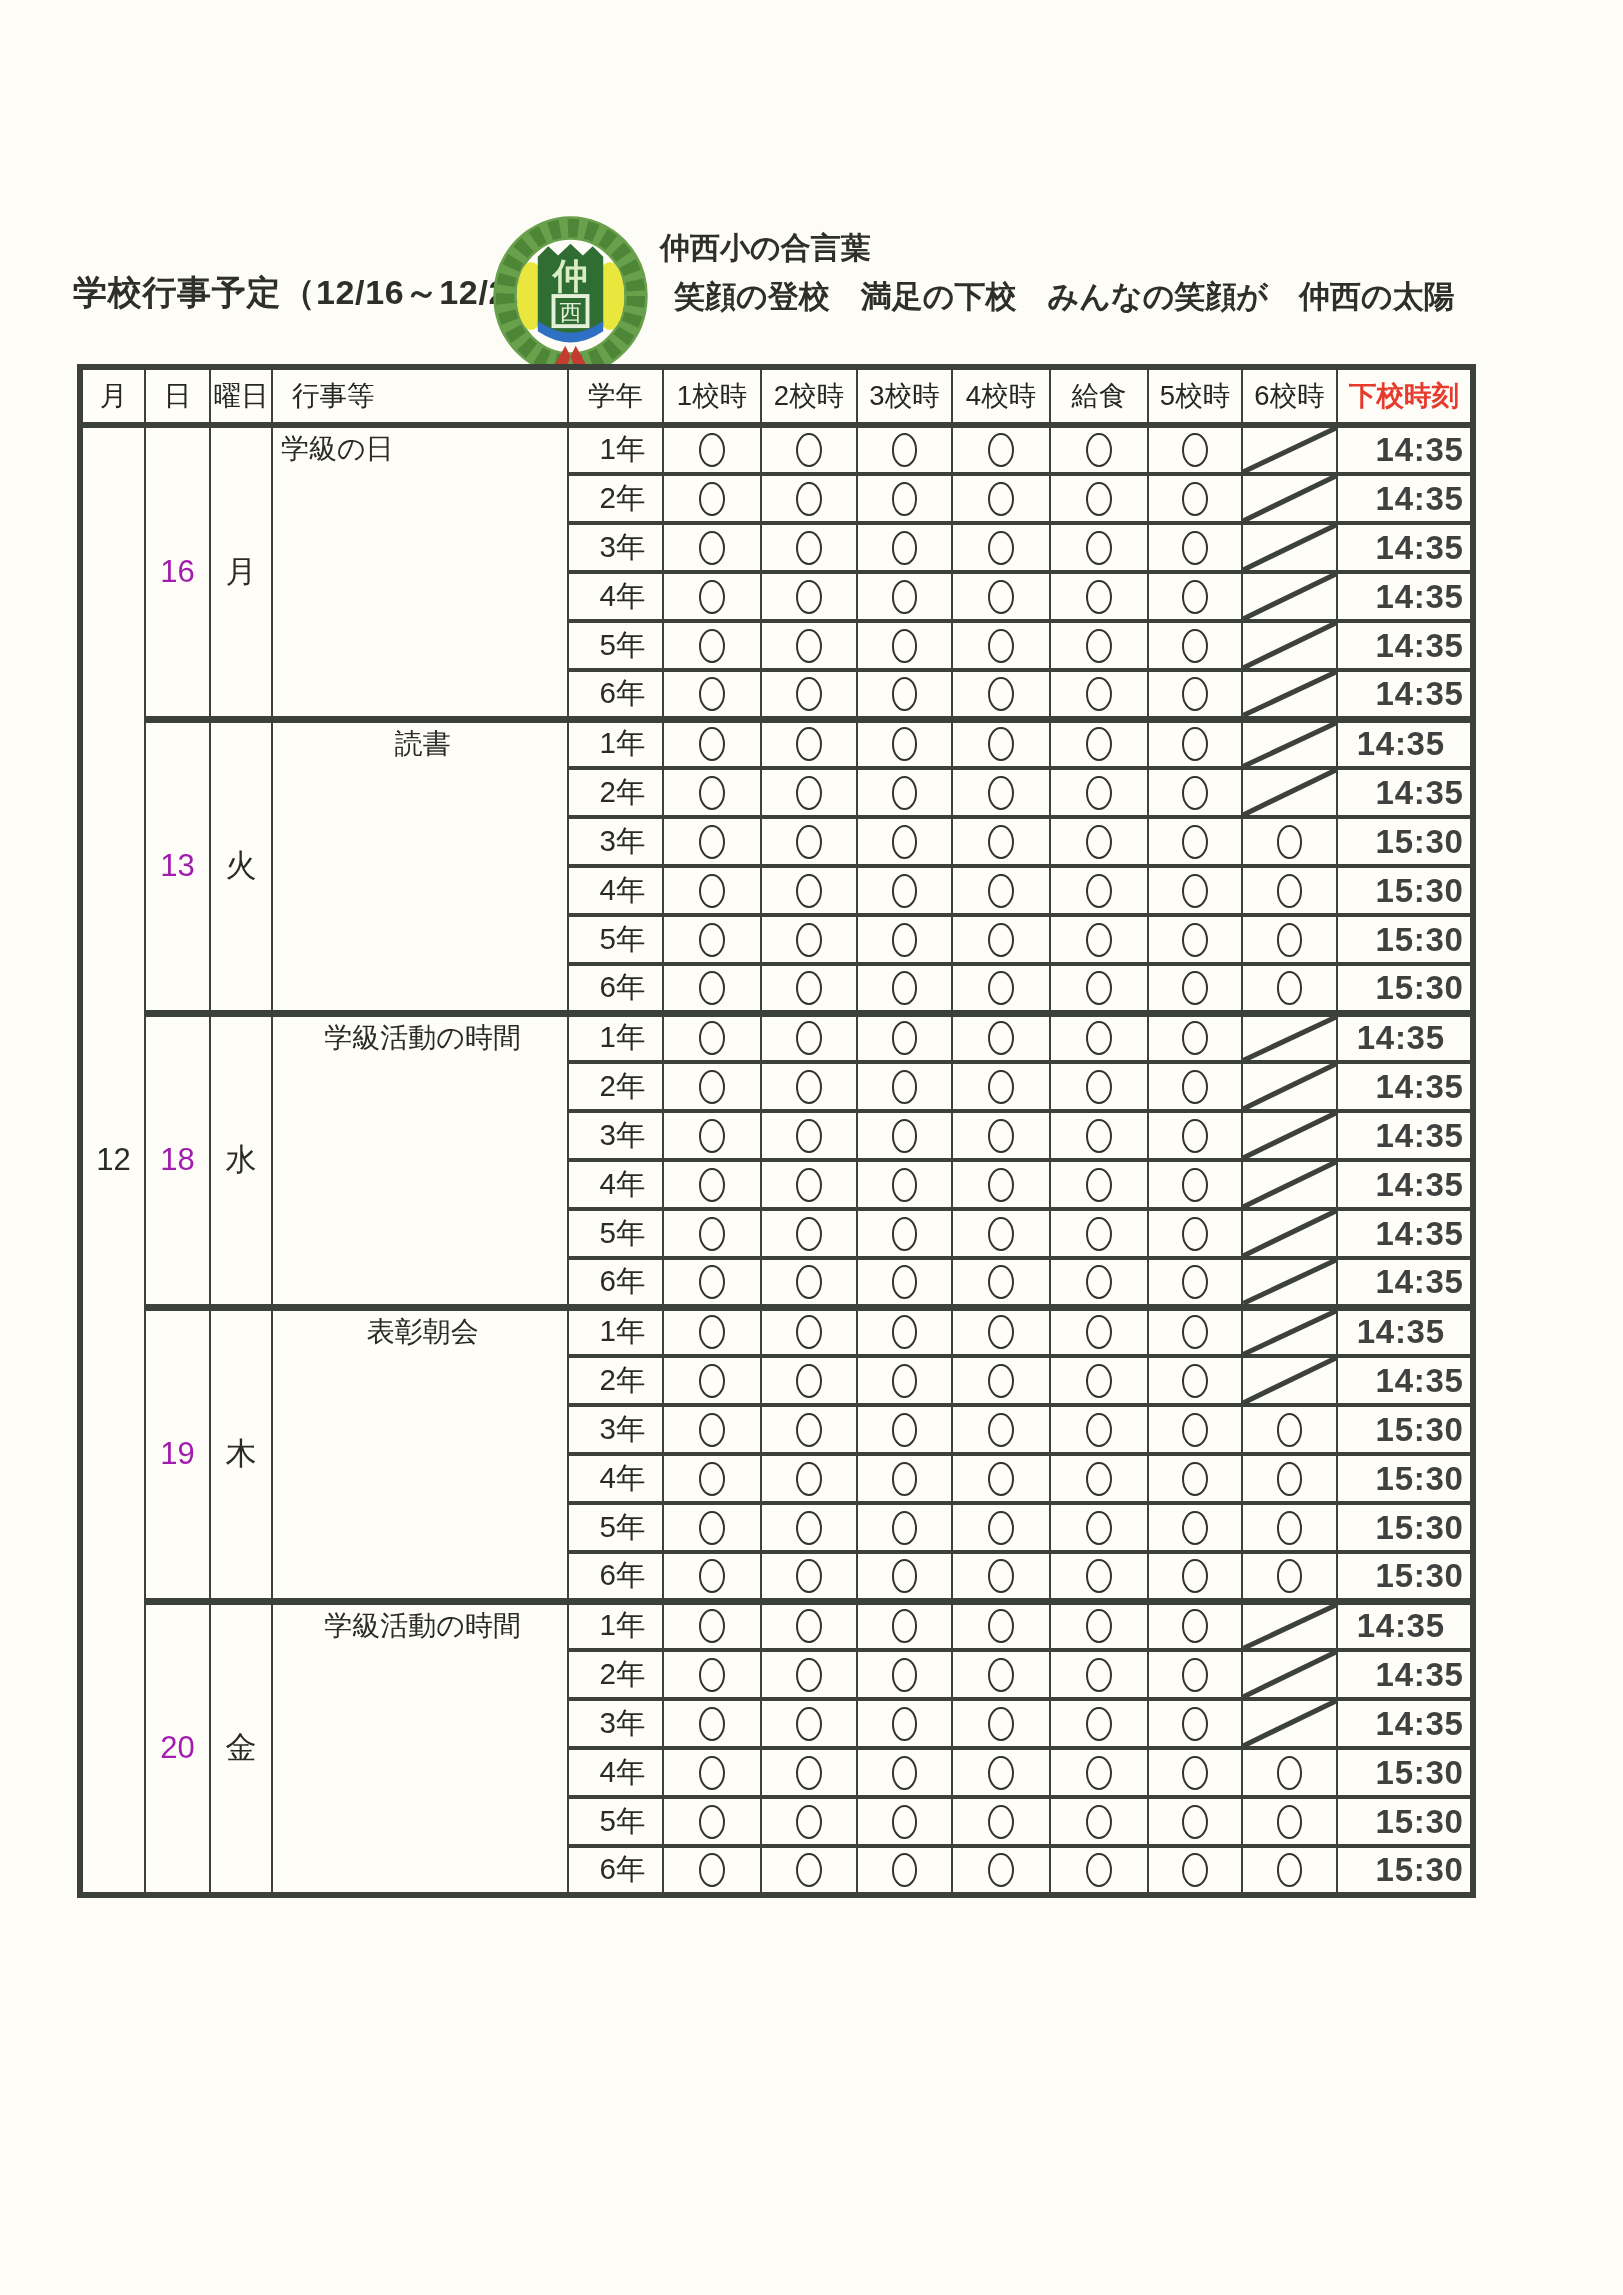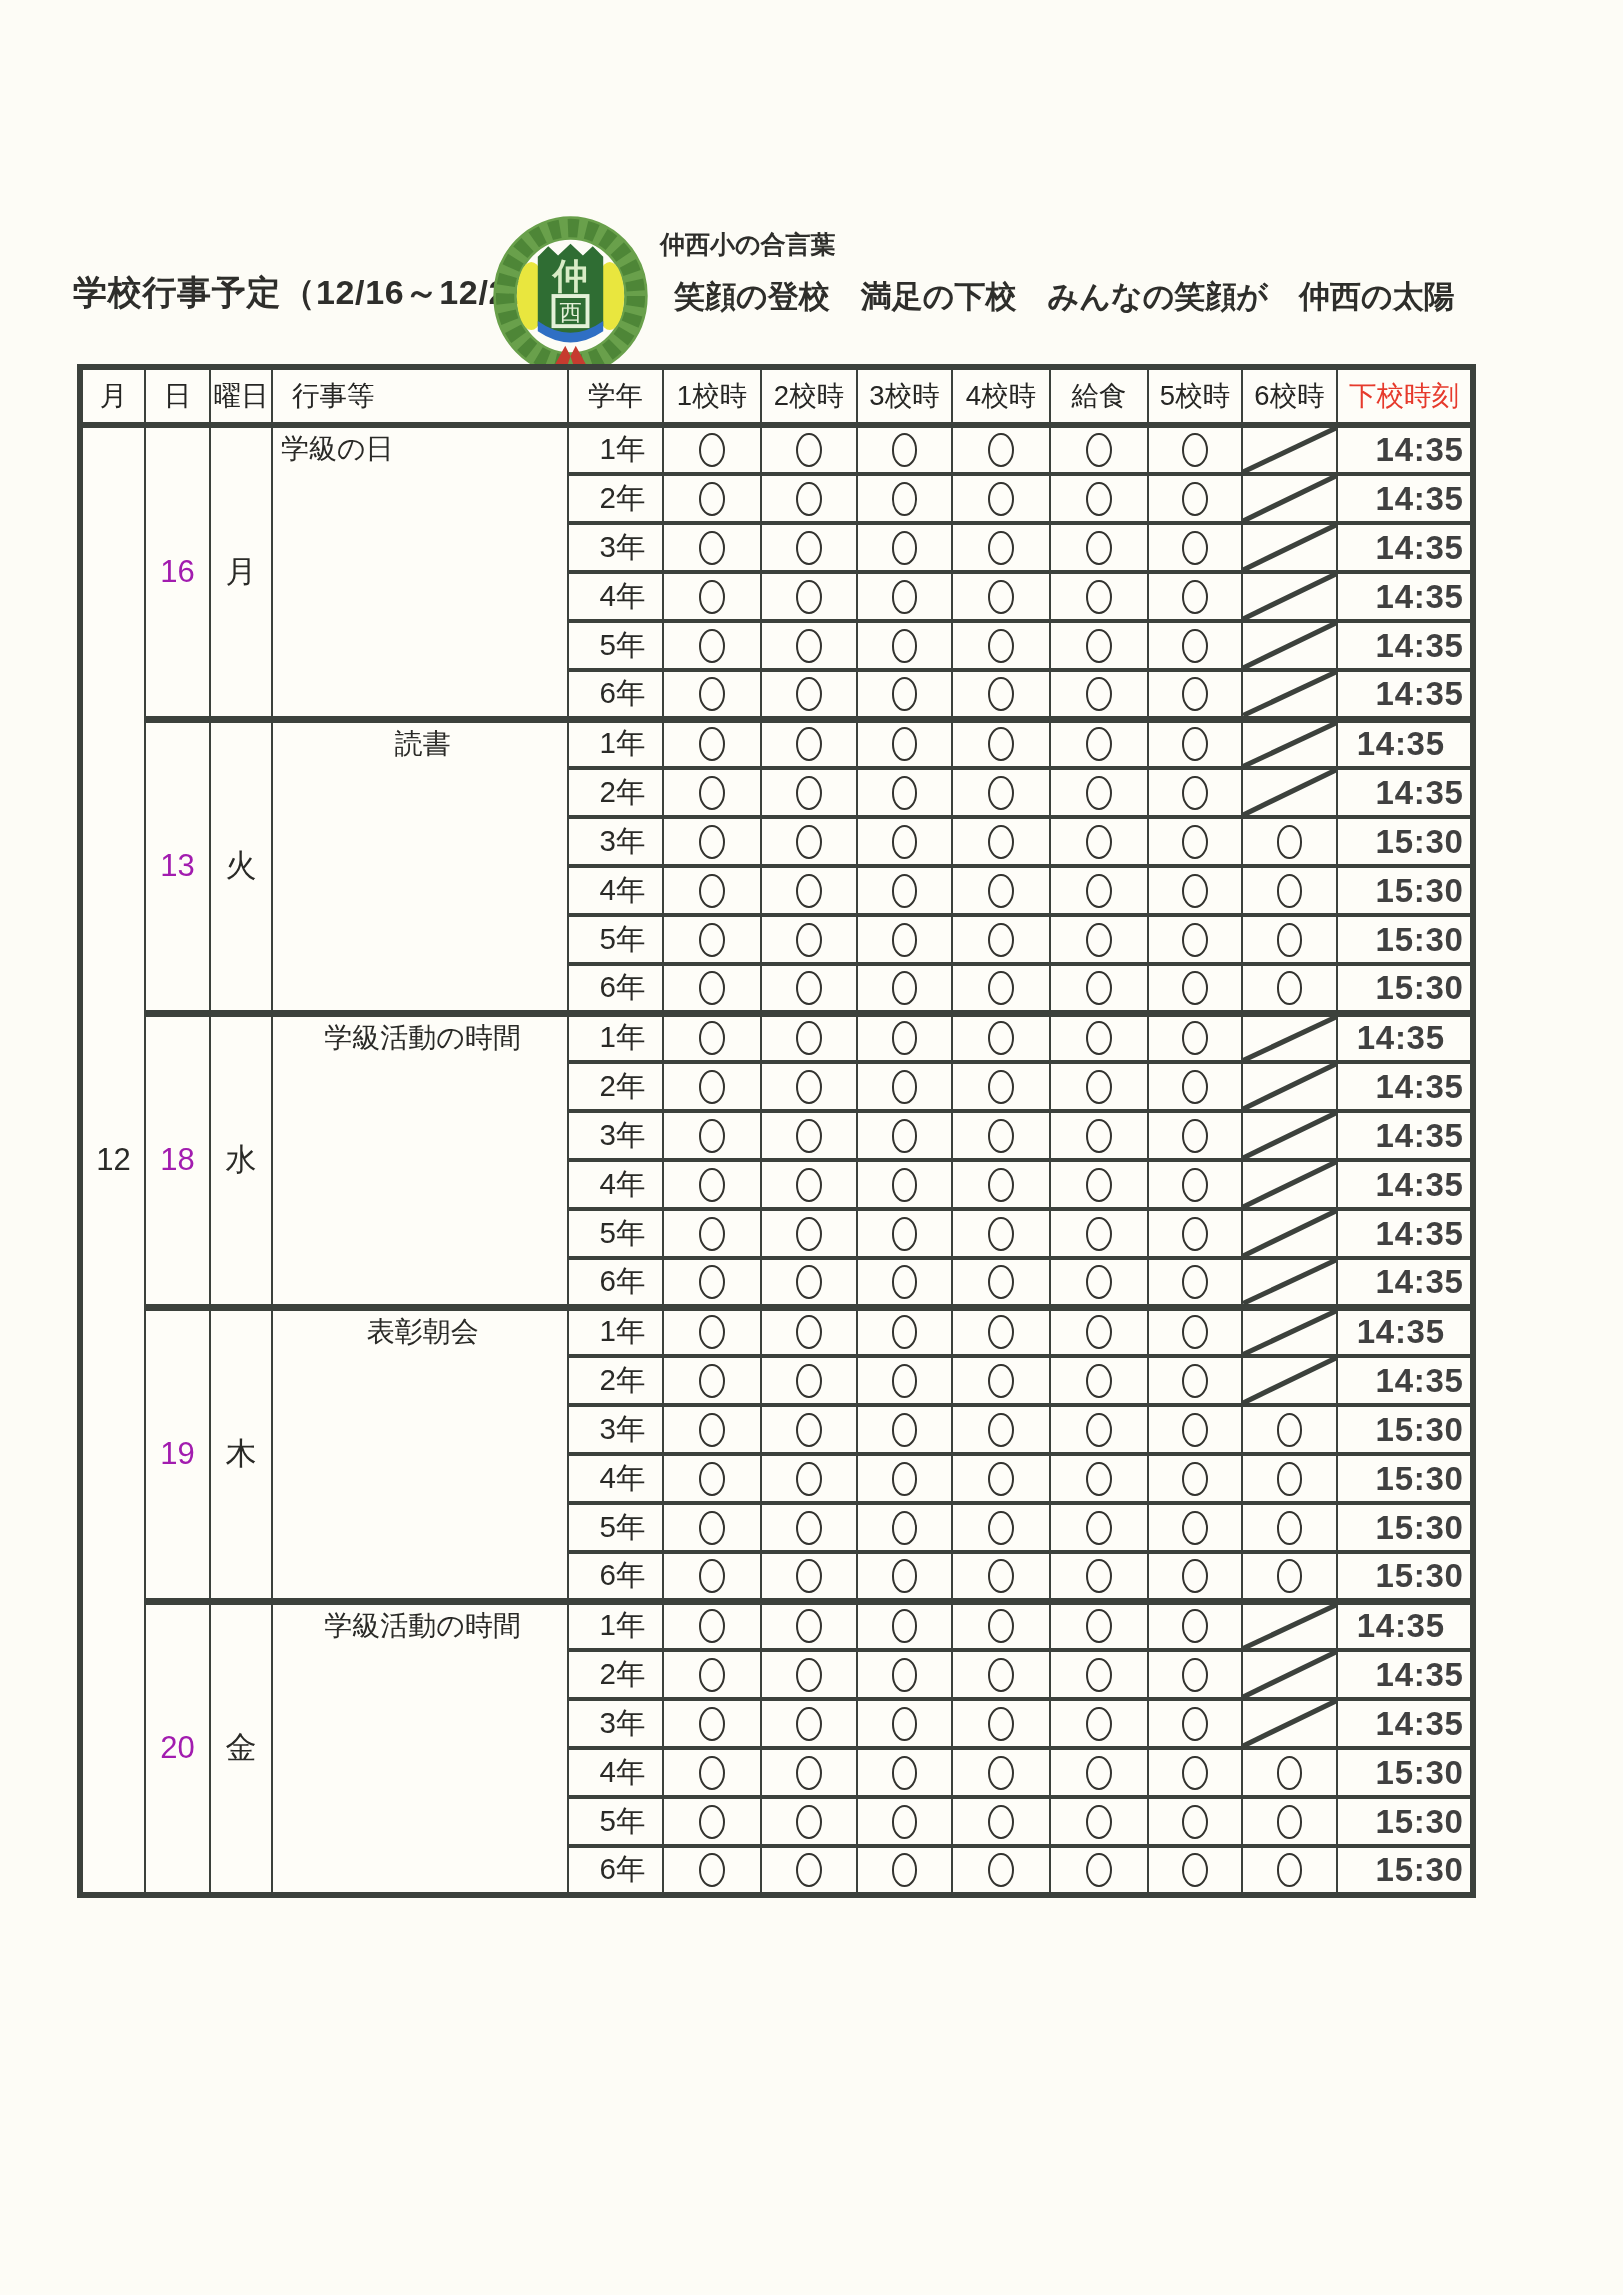--- a/index.html
+++ b/index.html
@@ -12,21 +12,21 @@
     overflow:hidden;
   }
   .page-title{
     position:absolute;left:73px;top:270px;
     font-size:34px;font-weight:bold;letter-spacing:0.7px;color:#2e2e2b;
     white-space:nowrap;
   }
   .logo{position:absolute;left:492px;top:216px;width:157px;height:164px;}
   .motto-title{
     position:absolute;left:660px;top:228px;
-    font-size:25px;font-weight:bold;color:#2e2e2b;white-space:nowrap;text-align:center;
+    font-size:30px;font-weight:bold;color:#2e2e2b;white-space:nowrap;text-align:center;
   }
   .motto{
     position:absolute;left:674px;top:276px;
     font-size:31px;font-weight:bold;color:#2e2e2b;white-space:nowrap;
   }
   table.schedule{
     position:absolute;left:77px;top:364px;
     border-collapse:collapse;table-layout:fixed;
     background:#fefdf8;
   }
@@ -39,21 +39,21 @@
     text-align:center;vertical-align:middle;
     padding:0;overflow:hidden;
   }
   .schedule thead tr{height:58px;}
   .schedule tbody tr{height:49px;}
   .schedule thead th{
     font-size:27.5px;font-weight:normal;color:#262624;
     border-bottom:6.5px solid #3c413c;
   }
   .schedule thead th.h-event{text-align:left;padding-left:19px;}
-  .schedule thead th.h-dismiss{color:#e63a2c;font-weight:normal;}
+  .schedule thead th.h-dismiss{color:#e63a2c;font-weight:bold;}
   .schedule tbody tr.group-start td{border-top:7.9px solid #3c413c;text-align:center;}
   col.c-month{width:65px}
   col.c-day{width:65px}
   col.c-weekday{width:62px}
   col.c-event{width:296px}
   col.c-grade{width:95px}
   col.c-p1{width:98px}
   col.c-p2{width:96px}
   col.c-p3{width:95px}
   col.c-p4{width:98px}

